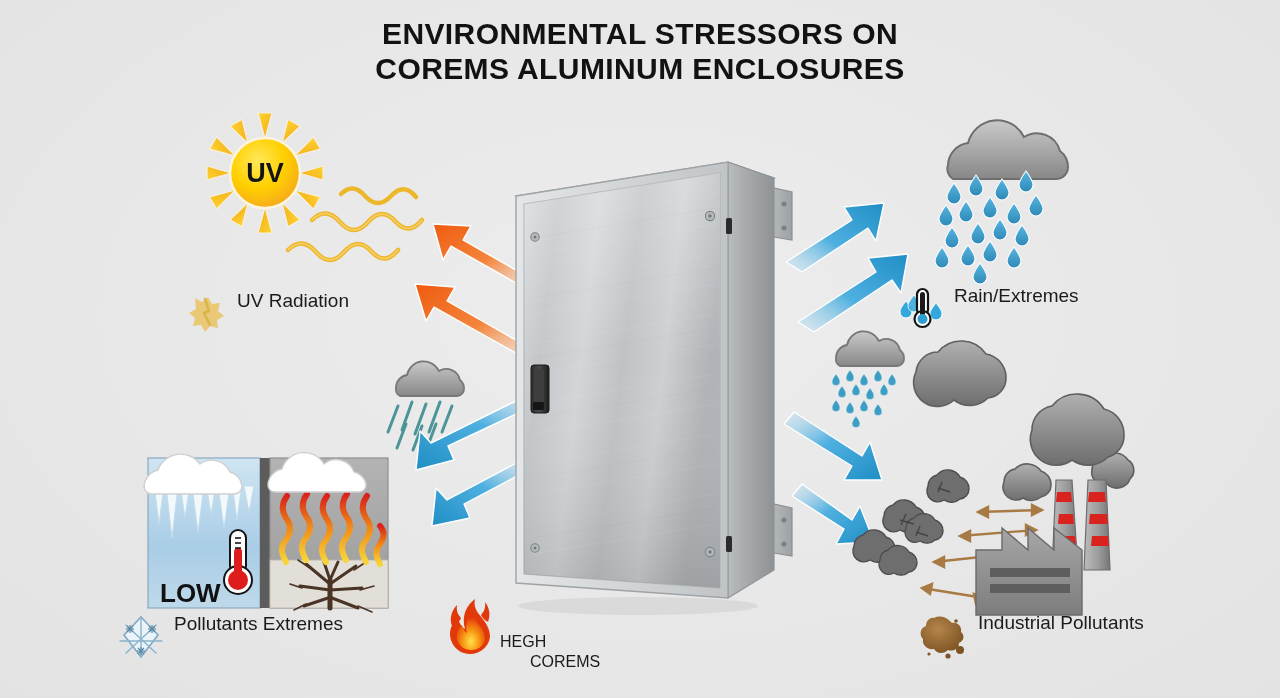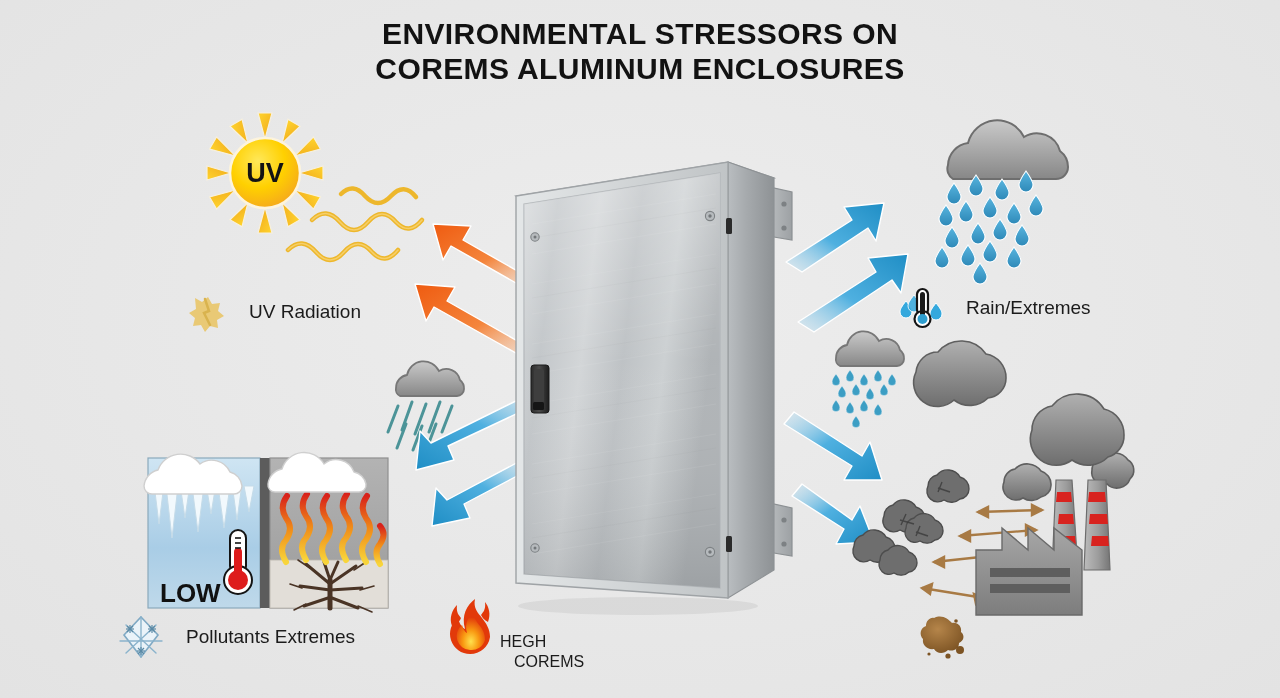--- a/index.html
+++ b/index.html
@@ -19,21 +19,21 @@
     position:absolute;left:0;top:16px;width:1280px;text-align:center;
     color:#121212;font-weight:bold;font-size:30px;letter-spacing:0.4px;
     line-height:35px;
   }
   #title .l2{display:block;}
 
   
   .label-text{
     font-size:19px;color:#1b1b1b;font-weight:normal;white-space:nowrap;
   }
-  .label-row{position:absolute;display:flex;align-items:center;gap:20px;}
+  .label-row{position:absolute;display:flex;gap:8px;}
   .label-heat{
     position:absolute;font-size:16px;color:#1a1a1a;line-height:20px;white-space:nowrap;
   }
 </style>
 </head>
 <body>
 
 <div class="stage">
 
   <div id="title">
@@ -462,21 +462,21 @@
       <path d="M28,62 a20,20 0 0 1 -12,-36 c2,9 7,11 7,11 c-4,-14 2,-24 10,-30
                c-2,9 3,14 7,19 c4,5 8,11 8,19 a20,20 0 0 1 -20,17 Z" fill="#e2390a"></path>
       <path d="M28,58 a14,14 0 0 1 -8,-25 c2,7 5,8 5,8 c-3,-10 2,-17 7,-22
                c-1,7 3,11 6,15 c3,4 5,8 5,14 a14,14 0 0 1 -15,10 Z" fill="url(#flameG)"></path>
       <path d="M10,34 c-3,-8 0,-16 5,-21 c-1,8 2,10 4,13 c-2,5 -5,6 -9,8 Z" fill="#e2390a"></path>
       <path d="M46,30 c3,-8 1,-15 -3,-20 c1,8 -2,10 -4,13 c2,4 4,5 7,7 Z" fill="#e2390a"></path>
     </svg>
   </div>
   <div class="label-heat" style="left:500px;top:632px;">
     <span>HEGH</span><br>
-    <span style="margin-left:14px;display:inline-block;">COREMS</span>
+    <span style="margin-left:30px;display:inline-block;">COREMS</span>
   </div>
 
   <div class="abs" style="left:856px;top:370px;">
     <svg width="300" height="245" viewBox="0 0 300 245">
       <defs>
         <linearGradient id="smokeG" x1="0" y1="0" x2="0" y2="1">
           <stop offset="0%" stop-color="#b0b0b0"></stop>
           <stop offset="55%" stop-color="#8b8b8b"></stop>
           <stop offset="100%" stop-color="#6e6e6e"></stop>
         </linearGradient>
@@ -562,20 +562,21 @@
           <stop offset="100%" stop-color="#7d5424"></stop>
         </radialGradient>
       </defs>
       <path d="M16,6 c8,-4 14,1 18,5 c6,-1 10,4 9,9 c4,3 3,9 -2,11 c0,6 -6,9 -11,7
                c-4,4 -11,4 -14,-1 c-7,1 -12,-4 -11,-10 c-4,-4 -3,-11 3,-13 c0,-5 4,-9 8,-8 Z" fill="url(#dirtG)"></path>
       <circle cx="42" cy="38" r="4" fill="#7d5424"></circle>
       <circle cx="30" cy="44" r="2.6" fill="#7d5424"></circle>
       <circle cx="38" cy="9" r="1.8" fill="#7d5424"></circle>
       <circle cx="11" cy="42" r="1.6" fill="#7d5424"></circle>
     </svg>
+    <span class="label-text">Industrial Pollutants</span>
   </div>
 
   <div class="abs" style="left:488px;top:128px;">
     <svg width="330" height="488" viewBox="0 0 330 488">
       <defs>
         <linearGradient id="doorG" x1="0" y1="0" x2="1" y2="0.25">
           <stop offset="0%" stop-color="#d6d9db"></stop>
           <stop offset="18%" stop-color="#c2c6c9"></stop>
           <stop offset="38%" stop-color="#d2d5d7"></stop>
           <stop offset="58%" stop-color="#bdc1c4"></stop>

